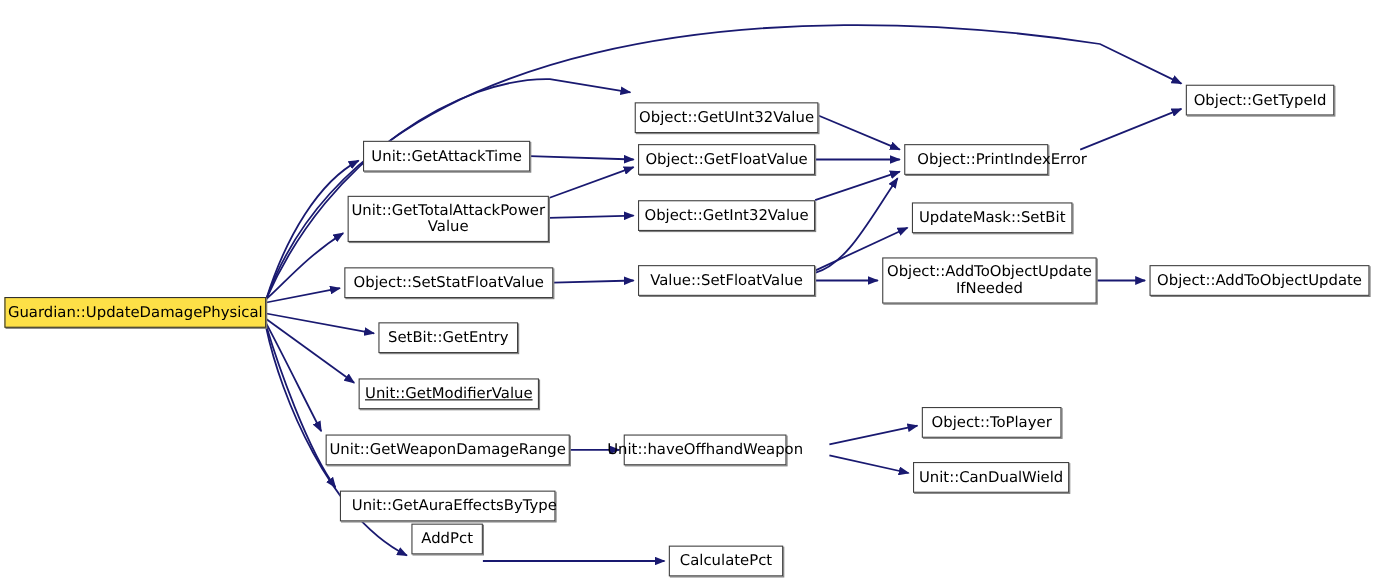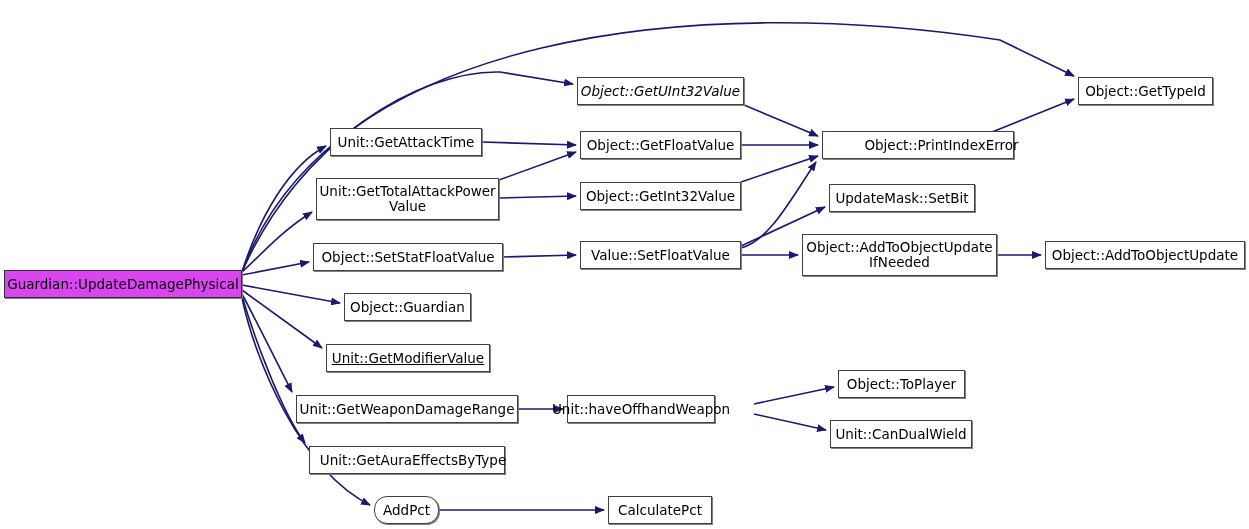--- a/index.html
+++ b/index.html
@@ -32,21 +32,21 @@
     align-items: center;
     justify-content: center;
     text-align: center;
     font-size: 13.5px;
     line-height: 15px;
     letter-spacing: 0px;
     white-space: pre-line;
     box-shadow: 1px 1px 0 0 #808080;
   }
   .node.root {
-    background: #d946ef;
+    background: #fde047;
     border-color: #303030;
   }
 </style>
 </head>
 <body>
 
 <div id="canvas">
 
   <svg id="edges" viewBox="0 0 1249 529" xmlns="http://www.w3.org/2000/svg">
     <defs>
@@ -79,38 +79,38 @@
         <path d="M997,255 L1041,255" marker-end="url(#arrow)" stroke="#191970"></path>
         <path d="M518,409 L563,409" marker-end="url(#arrow)" stroke="#191970"></path>
         <path d="M754,404 L834,387" marker-end="url(#arrow)" stroke="#191970"></path>
         <path d="M754,414 L826,430" marker-end="url(#arrow)" stroke="#191970"></path>
         <path d="M439,510 L604,510" marker-end="url(#arrow)" stroke="#191970"></path>
       </g>
   </svg>
 
   <div id="node-layer">
       <div class="node root" title="Guardian::UpdateDamagePhysical" style="left: 4px; top: 270px; width: 238px; height: 28px;"><span>Guardian::UpdateDamagePhysical</span></div>
-      <div class="node" title="Object::GetUInt32Value" style="left: 577px; top: 77px; width: 167px; height: 28px; font-style: italic;"><span>Object::GetUInt32Value</span></div>
+      <div class="node" title="Object::GetUInt32Value" style="left: 577px; top: 93px; width: 167px; height: 28px;"><span>Object::GetUInt32Value</span></div>
       <div class="node" title="Object::GetTypeId" style="left: 1078px; top: 77px; width: 135px; height: 28px;"><span>Object::GetTypeId</span></div>
       <div class="node" title="Unit::GetAttackTime" style="left: 330px; top: 128px; width: 152px; height: 28px; text-align: right;"><span>Unit::GetAttackTime</span></div>
       <div class="node" title="Object::GetFloatValue" style="left: 580px; top: 131px; width: 161px; height: 28px; text-align: center;"><span>Object::GetFloatValue</span></div>
-      <div class="node" title="Object::PrintIndexError" style="left: 822px; top: 131px; width: 192px; height: 28px; padding-left: 47px;"><span>Object::PrintIndexError</span></div>
+      <div class="node" title="Object::PrintIndexError" style="left: 822px; top: 131px; width: 131px; height: 28px; padding-left: 47px;"><span>Object::PrintIndexError</span></div>
       <div class="node" title="Unit::GetTotalAttackPowerValue" style="left: 316px; top: 178px; width: 183px; height: 42px;"><span>Unit::GetTotalAttackPower
 Value</span></div>
       <div class="node" title="Object::GetInt32Value" style="left: 580px; top: 182px; width: 161px; height: 28px;"><span>Object::GetInt32Value</span></div>
       <div class="node" title="UpdateMask::SetBit" style="left: 829px; top: 184px; width: 146px; height: 28px;"><span>UpdateMask::SetBit</span></div>
       <div class="node" title="Object::SetStatFloatValue" style="left: 313px; top: 243px; width: 190px; height: 28px;"><span>Object::SetStatFloatValue</span></div>
       <div class="node" title="Object::SetFloatValue" style="left: 580px; top: 241px; width: 161px; height: 28px;"><span>Value::SetFloatValue</span></div>
       <div class="node" title="Object::AddToObjectUpdateIfNeeded" style="left: 802px; top: 234px; width: 195px; height: 42px;"><span>Object::AddToObjectUpdate
 IfNeeded</span></div>
       <div class="node" title="Object::AddToObjectUpdate" style="left: 1045px; top: 241px; width: 200px; height: 28px;"><span>Object::AddToObjectUpdate</span></div>
-      <div class="node" title="Object::GetEntry" style="left: 344px; top: 293px; width: 127px; height: 28px;"><span>Object::Guardian</span></div>
+      <div class="node" title="Object::GetEntry" style="left: 344px; top: 293px; width: 127px; height: 28px;"><span>SetBit::GetEntry</span></div>
       <div class="node" title="Unit::GetModifierValue" style="left: 326px; top: 344px; width: 164px; height: 28px; text-decoration: underline;"><span>Unit::GetModifierValue</span></div>
       <div class="node" title="Unit::GetWeaponDamageRange" style="left: 296px; top: 395px; width: 222px; height: 28px;"><span>Unit::GetWeaponDamageRange</span></div>
       <div class="node" title="Unit::haveOffhandWeapon" style="left: 567px; top: 395px; width: 148px; height: 28px;"><span>Unit::haveOffhandWeapon</span></div>
       <div class="node" title="Object::ToPlayer" style="left: 838px; top: 370px; width: 127px; height: 28px;"><span>Object::ToPlayer</span></div>
       <div class="node" title="Unit::CanDualWield" style="left: 830px; top: 420px; width: 142px; height: 28px;"><span>Unit::CanDualWield</span></div>
       <div class="node" title="Unit::GetAuraEffectsByType" style="left: 309px; top: 446px; width: 196px; height: 28px; padding-left: 12px;"><span>Unit::GetAuraEffectsByType</span></div>
-      <div class="node" title="AddPct" style="left: 374px; top: 496px; width: 65px; height: 28px; border-radius: 13px;"><span>AddPct</span></div>
+      <div class="node" title="AddPct" style="left: 374px; top: 476px; width: 65px; height: 28px;"><span>AddPct</span></div>
       <div class="node" title="CalculatePct" style="left: 608px; top: 496px; width: 104px; height: 28px;"><span>CalculatePct</span></div>
     </div>
 
 </div>
 
 </body></html>

